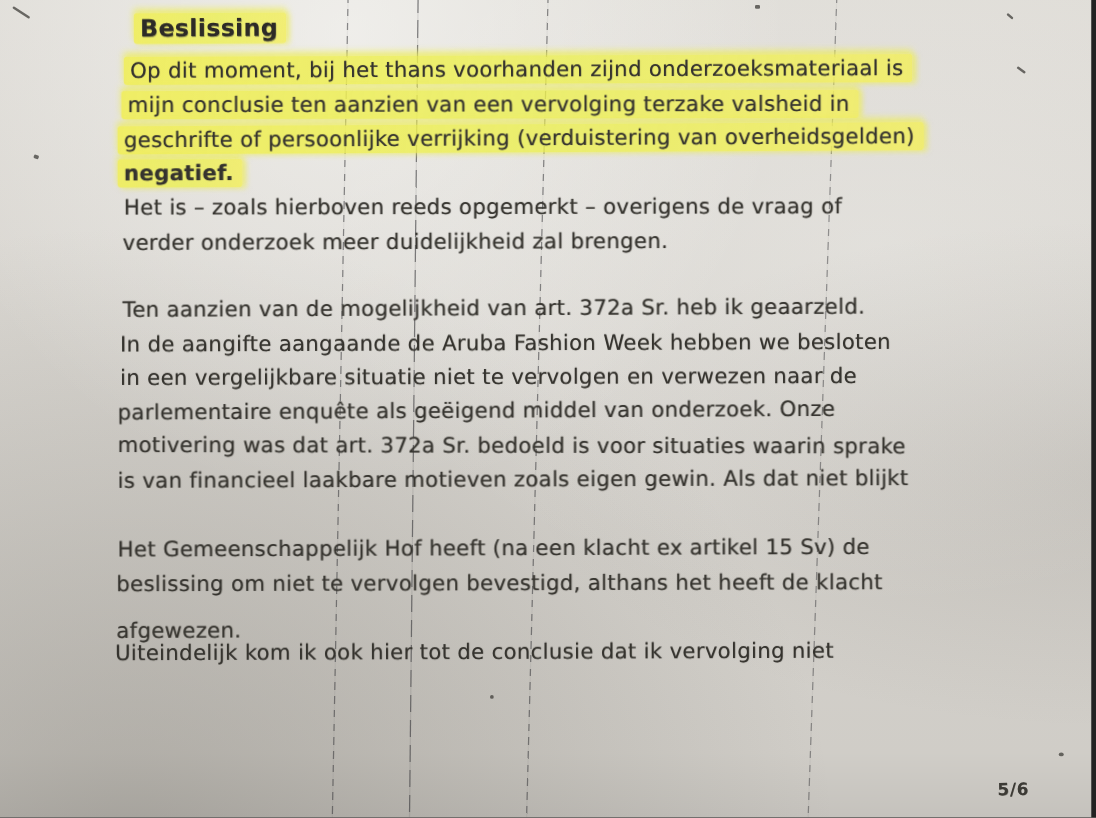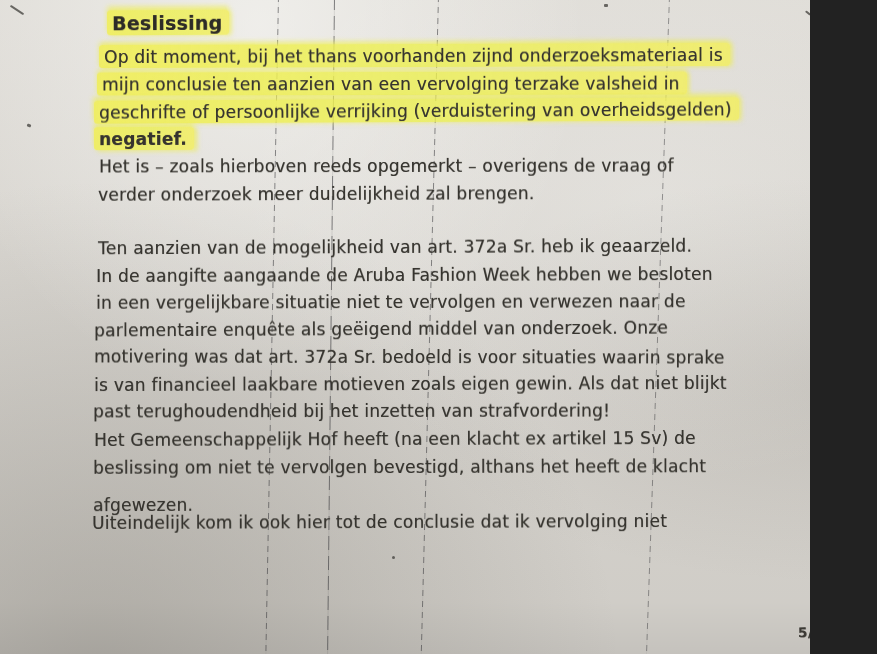--- a/index.html
+++ b/index.html
@@ -1,18 +1,18 @@
 <!DOCTYPE html>
 <html><head>
 <meta charset="utf-8">
 <style>
   html,body{margin:0;padding:0;background:#222;}
   .screen{
     position:relative;
-    width:810px;height:654px;
+    width:873px;height:654px;
     overflow:hidden;
     background:#dbd8d2;
     font-family:"DejaVu Sans","Liberation Sans",sans-serif;
   }
   
   .paper-shade{
     position:absolute;inset:0;pointer-events:none;
     background:
       radial-gradient(ellipse at 32% 4%, rgba(252,252,250,0.55), transparent 42%),
       radial-gradient(ellipse at 80% 30%, rgba(248,248,246,0.25), transparent 45%),
@@ -92,21 +92,20 @@
 
   <div class="line" style="left:99px;top:156px;transform:rotate(-0.1deg);"><span>Het is – zoals hierboven reeds opgemerkt – overigens de vraag of</span></div>
   <div class="line" style="left:98px;top:184px;"><span>verder onderzoek meer duidelijkheid zal brengen.</span></div>
 
   <div class="line" style="left:98px;top:237px;transform:rotate(-0.25deg);"><span>Ten aanzien van de mogelijkheid van art. 372a Sr. heb ik geaarzeld.</span></div>
   <div class="line" style="left:96px;top:265px;"><span>In de aangifte aangaande de Aruba Fashion Week hebben we besloten</span></div>
   <div class="line" style="left:96px;top:292px;transform:rotate(-0.15deg);"><span>in een vergelijkbare situatie niet te vervolgen en verwezen naar de</span></div>
   <div class="line" style="left:94px;top:319px;transform:rotate(-0.3deg);"><span>parlementaire enquête als geëigend middel van onderzoek. Onze</span></div>
   <div class="line" style="left:94px;top:347px;transform:rotate(0.1deg);"><span>motivering was dat art. 372a Sr. bedoeld is voor situaties waarin sprake</span></div>
   <div class="line" style="left:94px;top:374px;transform:rotate(-0.2deg);"><span>is van financieel laakbare motieven zoals eigen gewin. Als dat niet blijkt</span></div>
-  <div class="line" style="left:93px;top:401px;transform:rotate(-0.1deg);"><span>past terughoudendheid bij het inzetten van strafvordering!</span></div>
 
   <div class="line" style="left:94px;top:429px;"><span>Het Gemeenschappelijk Hof heeft (na een klacht ex artikel 15 Sv) de</span></div>
   <div class="line" style="left:93px;top:457px;transform:rotate(-0.15deg);"><span>beslissing om niet te vervolgen bevestigd, althans het heeft de klacht</span></div>
   <div class="line" style="left:93px;top:495px;text-align:center;"><span>afgewezen.</span></div>
 
   <div class="line" style="left:92px;top:512px;transform:rotate(-0.2deg);"><span>Uiteindelijk kom ik ook hier tot de conclusie dat ik vervolging niet</span></div>
 
   <div class="pagenum" style="left:798px;top:624px;">5/6</div>
 </div>
 

